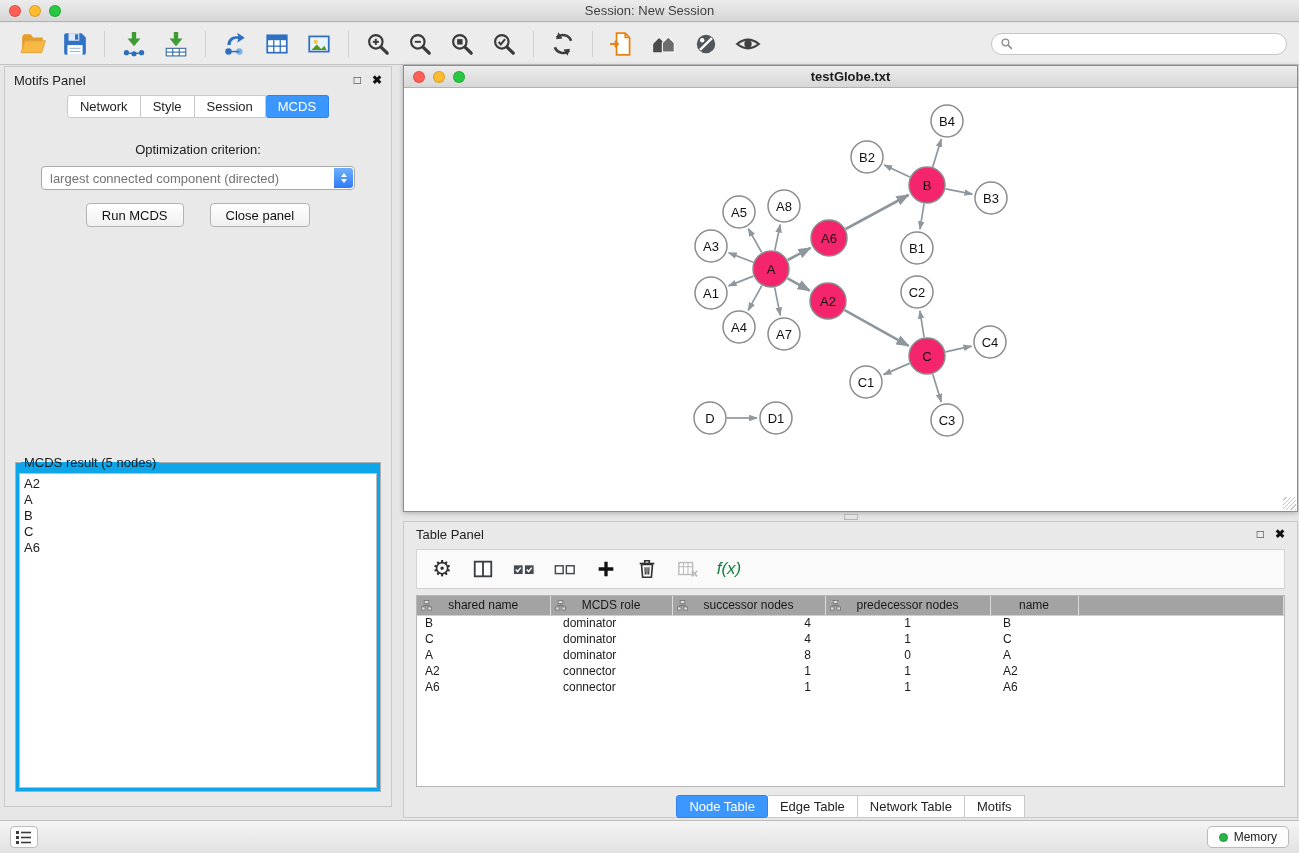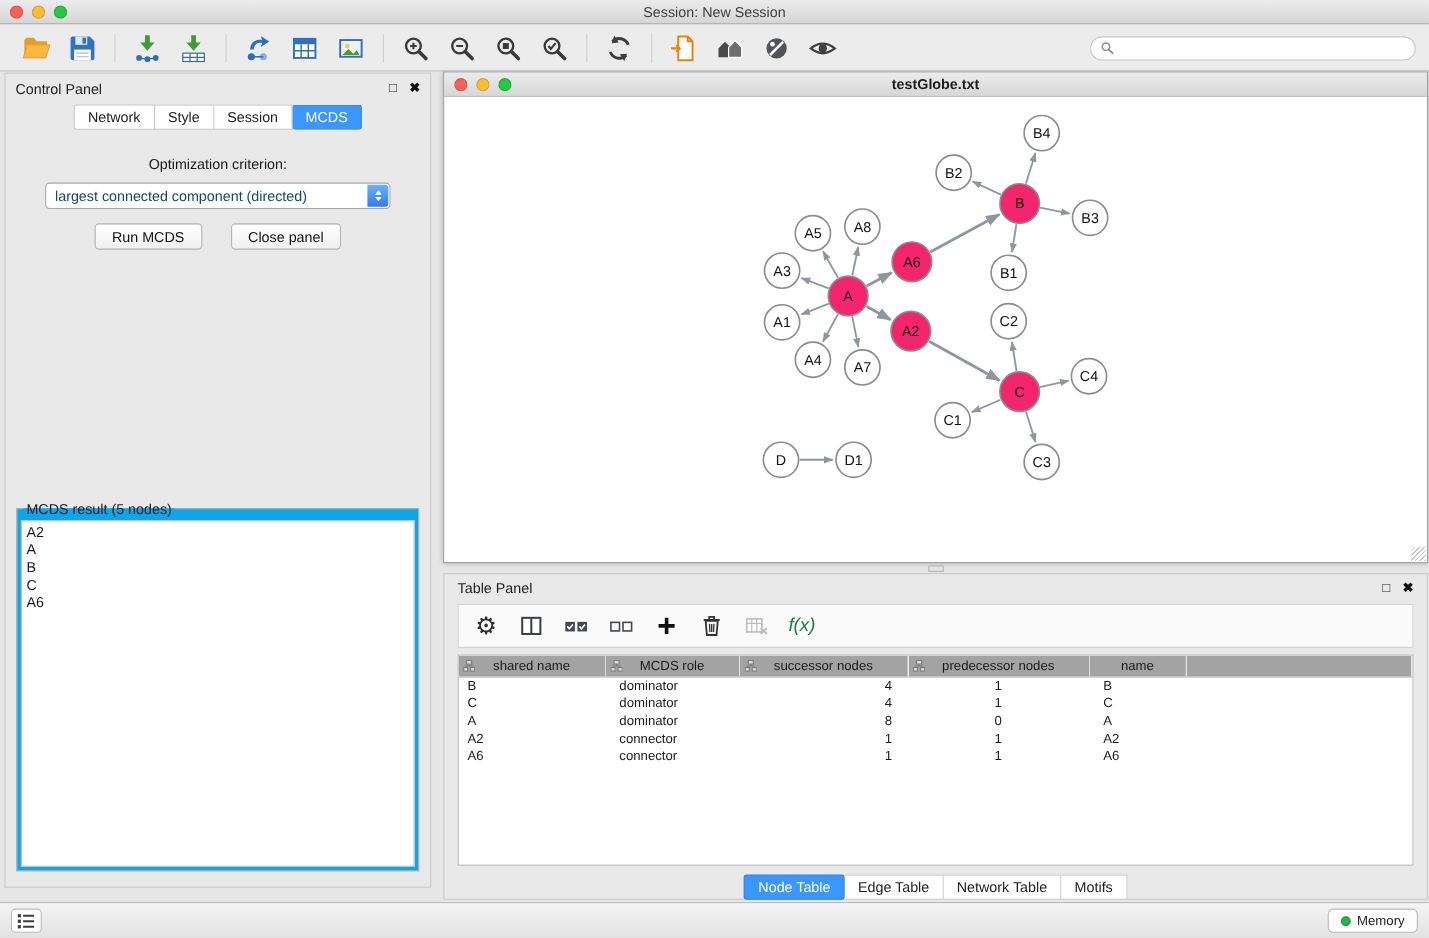--- a/index.html
+++ b/index.html
@@ -27,21 +27,21 @@
   .panel-title{font-size:13px;color:#222}
   .panel-ctrls{margin-left:auto;display:flex;gap:11px;align-items:center}
   .float-glyph{font-size:12px;color:#222;cursor:pointer;line-height:1}
   .close-glyph{font-size:12px;color:#111;font-weight:bold;cursor:pointer;line-height:1}
   .cp-tabs{display:flex;justify-content:center;margin-top:2px}
   .tab{padding:3px 12px;background:#fff;border:1px solid #c9c9c9;border-left:none;font-size:13px;color:#222;cursor:pointer;white-space:nowrap}
   .tab:first-child{border-left:1px solid #c9c9c9;border-radius:3px 0 0 3px}
   .tab.active{background:#3b97fd;color:#fff;border-color:#2f82e8;border-radius:3px}
   .cp-opt-label{text-align:center;margin-top:24px;font-size:13px}
   .select{margin:9px auto 0;width:314px;height:24px;background:#fff;border:1px solid #a9a9a9;border-radius:4px;display:flex;align-items:center;position:relative;padding-left:8px;cursor:pointer}
-  .select-value{font-size:13px;color:#0c4a6e}
+  .select-value{font-size:13px;color:#737373}
   .stepper{position:absolute;right:1px;top:1px;bottom:1px;width:19px;border-radius:0 3px 3px 0;background:linear-gradient(#6fb0fc,#2e7bf6);display:flex;flex-direction:column;align-items:center;justify-content:center;gap:2px}
   .arr-up{width:0;height:0;border:3.5px solid transparent;border-top:none;border-bottom:4.5px solid #fff}
   .arr-down{width:0;height:0;border:3.5px solid transparent;border-bottom:none;border-top:4.5px solid #fff}
   .cp-buttons{display:flex;justify-content:center;gap:26px;margin-top:13px}
   .btn{height:24px;padding:0 15px;background:linear-gradient(#ffffff,#f0f0f0);border:1px solid #b4b4b4;border-radius:4px;font-size:13px;cursor:pointer;font-family:inherit;color:#111}
   .cp-fieldset{position:absolute;left:10px;right:10px;top:388px;bottom:14px;border:1px solid #b0b0b0;padding:3px;background:#0ea5e9}
   .cp-fieldset legend{font-size:13px;padding:0 3px;margin-left:2px}
   .result-list{width:100%;height:100%;background:#fff;border:1px solid #bdbdbd;overflow:auto;padding:2px 4px}
   .result-item{font-size:13px;line-height:16px;cursor:default}
 
@@ -229,21 +229,21 @@
     <svg width="13" height="13" viewBox="0 0 24 24">
         <circle cx="10" cy="10" r="6.2" fill="none" stroke="#8b8b8b" stroke-width="2.4"></circle>
         <line x1="14.8" y1="14.8" x2="21" y2="21" stroke="#8b8b8b" stroke-width="3" stroke-linecap="round"></line>
       </svg>
     <input placeholder="" style="">
   </div>
 </div>
 
 <section class="control-panel">
   <div class="cp-header">
-    <span class="panel-title">Control Panel</span>
+    <span class="panel-title">Motifs Panel</span>
     <span class="panel-ctrls">
       <span class="float-glyph">□</span>
       <span class="close-glyph">✖</span>
     </span>
   </div>
   <div class="cp-tabs">
     <span class="tab">Network</span>
     <span class="tab">Style</span>
     <span class="tab">Session</span>
     <span class="tab active">MCDS</span>

